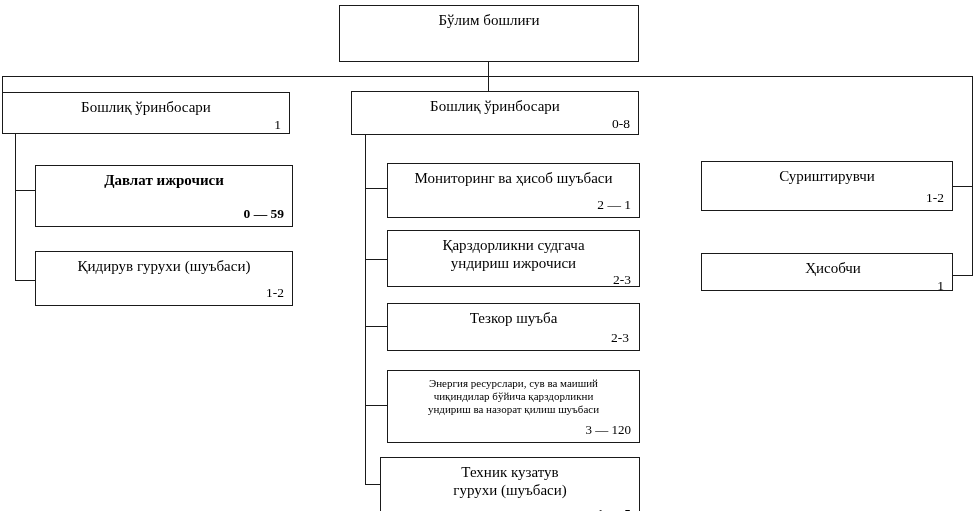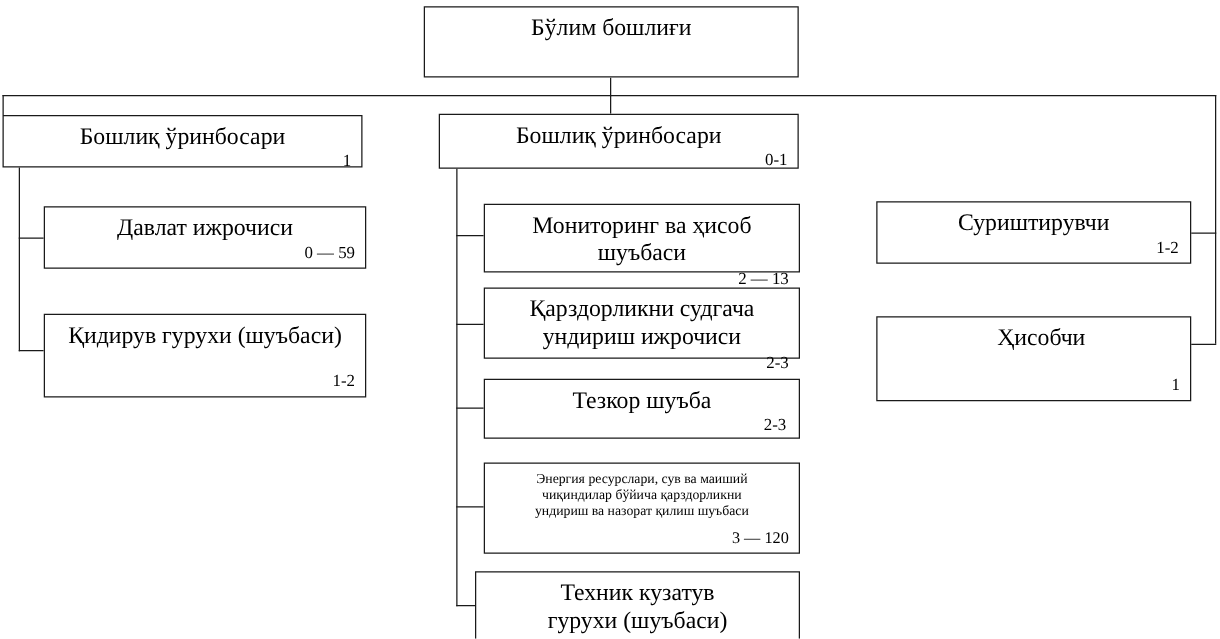--- a/index.html
+++ b/index.html
@@ -25,21 +25,21 @@
     flex-direction: column;
     align-items: stretch;
     justify-content: flex-start;
     padding: 6px 8px 4px 8px;
     z-index: 3;
   }
   .node-title {
     display: block;
     width: 100%;
     text-align: center;
-    font-size: 19px;
+    font-size: 15px;
     line-height: 1.18;
     color: #000000;
     white-space: pre-line;
   }
   .node-count {
     display: block;
     width: 100%;
     text-align: right;
     font-size: 13.5px;
     line-height: 1.2;
@@ -92,36 +92,36 @@
     <span class="node-count"></span>
   </div>
 
   <div class="node" style="left:2px; top:92px; width:288px; height:42px;">
     <span class="node-title">Бошлиқ ўринбосари</span>
     <span class="node-count">1</span>
   </div>
 
   <div class="node" style="left:351px; top:91px; width:288px; height:44px;">
     <span class="node-title">Бошлиқ ўринбосари</span>
-    <span class="node-count">0-1</span>
+    <span class="node-count">0-8</span>
   </div>
 
-  <div class="node" style="left:35px; top:165px; width:258px; height:50px;">
+  <div class="node" style="left:35px; top:165px; width:258px; height:62px;font-weight:bold;">
     <span class="node-title">Давлат ижрочиси</span>
     <span class="node-count">0 — 59</span>
   </div>
 
-  <div class="node" style="left:35px; top:251px; width:258px; height:67px;">
+  <div class="node" style="left:35px; top:251px; width:258px; height:55px;">
     <span class="node-title">Қидирув гурухи (шуъбаси)</span>
     <span class="node-count">1-2</span>
   </div>
 
   <div class="node" style="left:387px; top:163px; width:253px; height:55px;">
     <span class="node-title">Мониторинг ва ҳисоб шуъбаси</span>
-    <span class="node-count">2 — 13</span>
+    <span class="node-count">2 — 1</span>
   </div>
 
   <div class="node" style="left:387px; top:230px; width:253px; height:57px;">
     <span class="node-title">Қарздорликни судгача
 ундириш ижрочиси</span>
     <span class="node-count">2-3</span>
   </div>
 
   <div class="node" style="left:387px; top:303px; width:253px; height:48px;align-items:flex-end;">
     <span class="node-title">Тезкор шуъба</span>
@@ -134,23 +134,23 @@
 ундириш ва назорат қилиш шуъбаси</span>
     <span class="node-count">3 — 120</span>
   </div>
 
   <div class="node" style="left:380px; top:457px; width:260px; height:70px;">
     <span class="node-title">Техник кузатув
 гурухи (шуъбаси)</span>
     <span class="node-count">1 — 5</span>
   </div>
 
-  <div class="node" style="left:701px; top:161px; width:252px; height:50px;align-items:center;">
+  <div class="node" style="left:701px; top:161px; width:252px; height:50px;">
     <span class="node-title">Суриштирувчи</span>
     <span class="node-count">1-2</span>
   </div>
 
-  <div class="node" style="left:701px; top:253px; width:252px; height:68px;padding-left:20px;">
+  <div class="node" style="left:701px; top:253px; width:252px; height:38px;padding-left:20px;">
     <span class="node-title">Ҳисобчи</span>
     <span class="node-count">1</span>
   </div>
 
 </div>
 
 </body></html>

